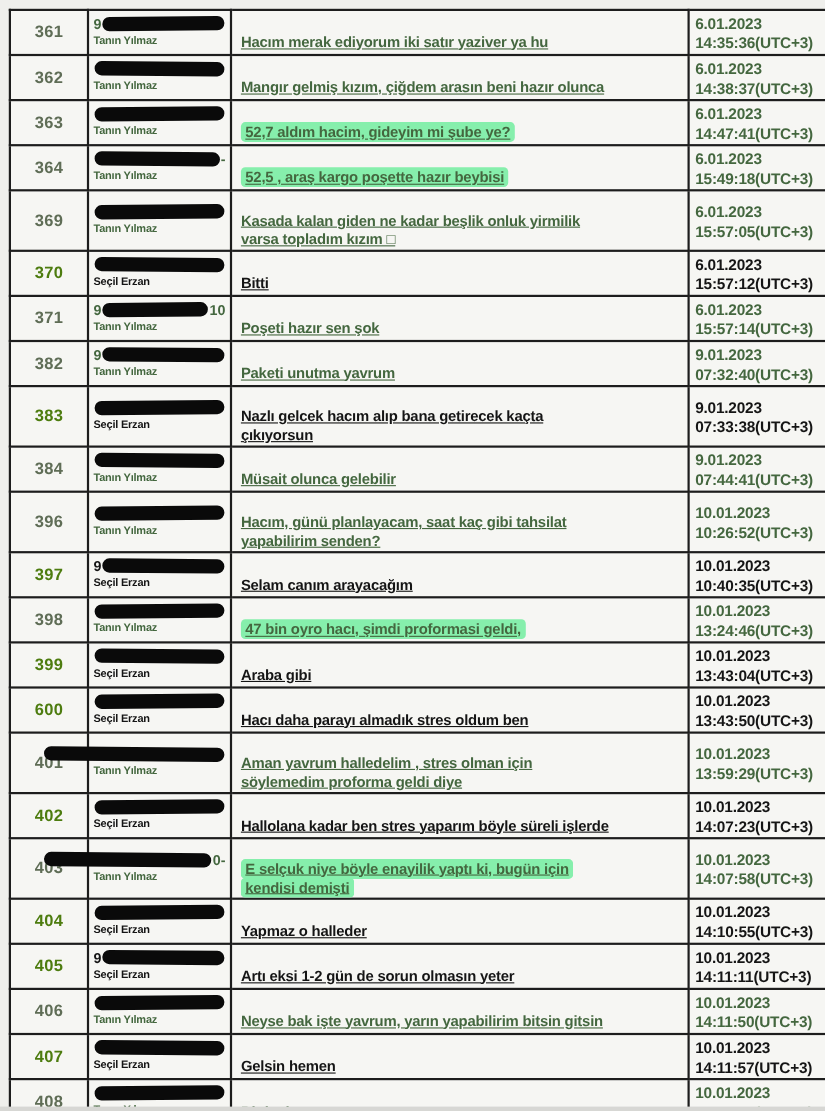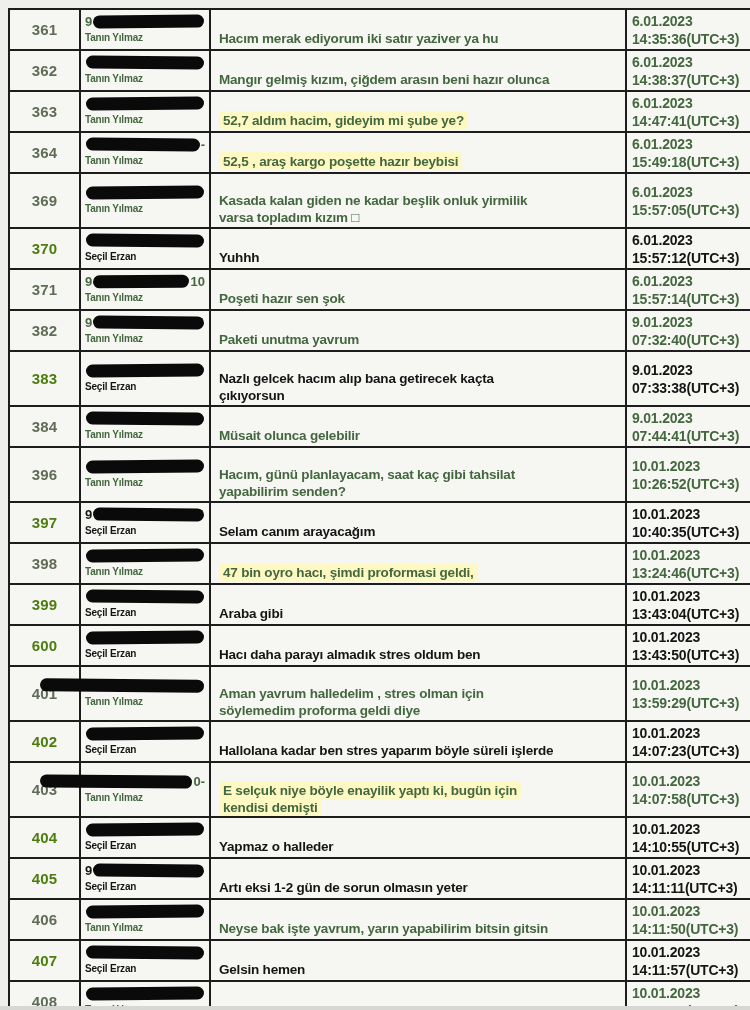--- a/index.html
+++ b/index.html
@@ -40,20 +40,21 @@
     padding-left:4px;
     padding-right:4px;
   }
   td.c-msg{
     width:402px;
     font-size:13.5px;
     letter-spacing:-0.2px;
     line-height:17px;
     padding-left:8px;
     white-space:pre-line;
+    text-decoration:underline;
   }
   td.c-date{
     width:138px;
     font-size:14px;
     line-height:18px;
     padding-left:5px;
     letter-spacing:-0.2px;
   }
   
   tr.g td.c-no{color:#5f6d56;}
@@ -72,21 +73,21 @@
     flex:1 1 auto;height:13px;
     background:#0a0a0a;
     border-radius:7px;
     transform:rotate(-0.5deg);
   }
   tr:nth-child(even) .redaction-bar{transform:rotate(0.5deg);}
   tr.extend .red-line{margin-left:-46px;}
   .contact-name{font-size:10px;line-height:17px;letter-spacing:-0.2px;}
 
   .msg-text.hl{
-    background:#fef9c3;
+    background:#86efac;
     padding:1.5px 4px;
     border-radius:4px;
     box-decoration-break:clone;
     -webkit-box-decoration-break:clone;
   }
   .bottom-strip{
     position:absolute;left:0;bottom:0;width:750px;height:4px;
     background:#d7d7d4;
   }
 </style>
@@ -202,21 +203,21 @@
     <td class="c-name">
       <div class="red-line">
         <span class="red-prefix"></span>
         <span class="redaction-bar"></span>
 
         <span class="red-suffix"></span>
       </div>
       <div class="contact-name">Seçil Erzan</div>
     </td>
     <td class="c-msg">
-      <span class="msg-text">Yuhhh</span>
+      <span class="msg-text">Bitti</span>
     </td>
     <td class="c-date">
       <div class="date-line">6.01.2023</div>
       <div class="time-line">15:57:12(UTC+3)</div>
     </td>
   </tr>
 
   <tr class="g">
     <td class="c-no">371</td>
     <td class="c-name">

